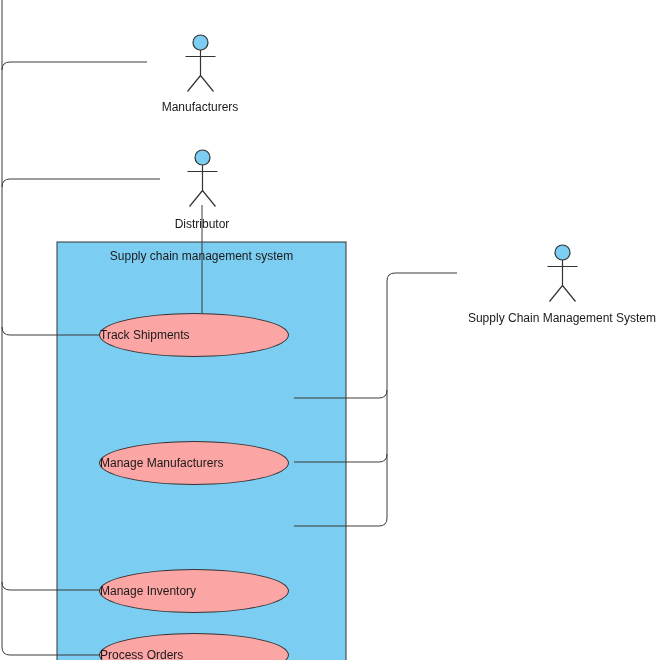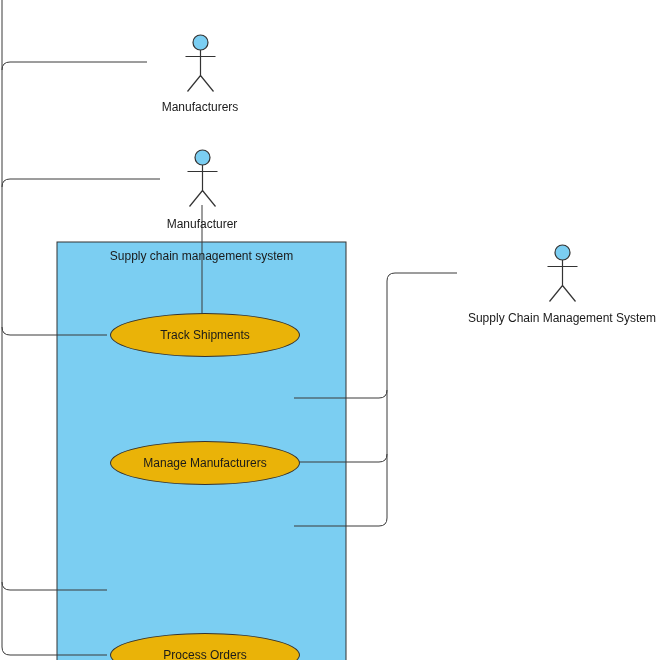--- a/index.html
+++ b/index.html
@@ -15,29 +15,29 @@
     background: #ffffff;
     overflow: hidden;
   }
   .layer-svg {
     position: absolute;
     inset: 0;
     z-index: 1;
   }
   .usecase {
     position: absolute;
-    left: 110px;
+    left: 99px;
     width: 190px;
     height: 44px;
     border: 1px solid #333333;
     border-radius: 50%;
-    background: #eab308;
+    background: #fca5a5;
     display: flex;
     align-items: center;
-    justify-content: center;
+    justify-content: flex-start;
     z-index: 2;
     box-sizing: border-box;
   }
   .usecase span {
     font-size: 12px;
     color: #1a1a1a;
     white-space: nowrap;
   }
   .uc-1 { top: 313px; }
   .uc-2 { top: 377px; }
@@ -105,26 +105,29 @@
 
     <g transform="translate(562.5,252.5)" stroke="#333333" stroke-width="1.2" fill="none">
       <circle cx="0" cy="0" r="7.5" fill="#7bcef2"></circle>
       <path d="M0,7.5 V33 M-15,14 H15 M0,33 L-13,49 M0,33 L13,49"></path>
     </g>
   </svg>
 
   <div class="boundary-title">Supply chain management system</div>
 
   <div class="actor-label lbl-manufacturer">Manufacturers</div>
-  <div class="actor-label lbl-distributor">Manufacturer</div>
+  <div class="actor-label lbl-distributor">Distributor</div>
   <div class="actor-label lbl-scms">Supply Chain Management System</div>
 
   <div class="usecase uc-1">
     <span>Track Shipments</span>
   </div>
   <div class="usecase uc-3">
     <span>Manage Manufacturers</span>
   </div>
+  <div class="usecase uc-5">
+    <span>Manage Inventory</span>
+  </div>
   <div class="usecase uc-6">
     <span>Process Orders</span>
   </div>
 
 </div>
 
 </body></html>

